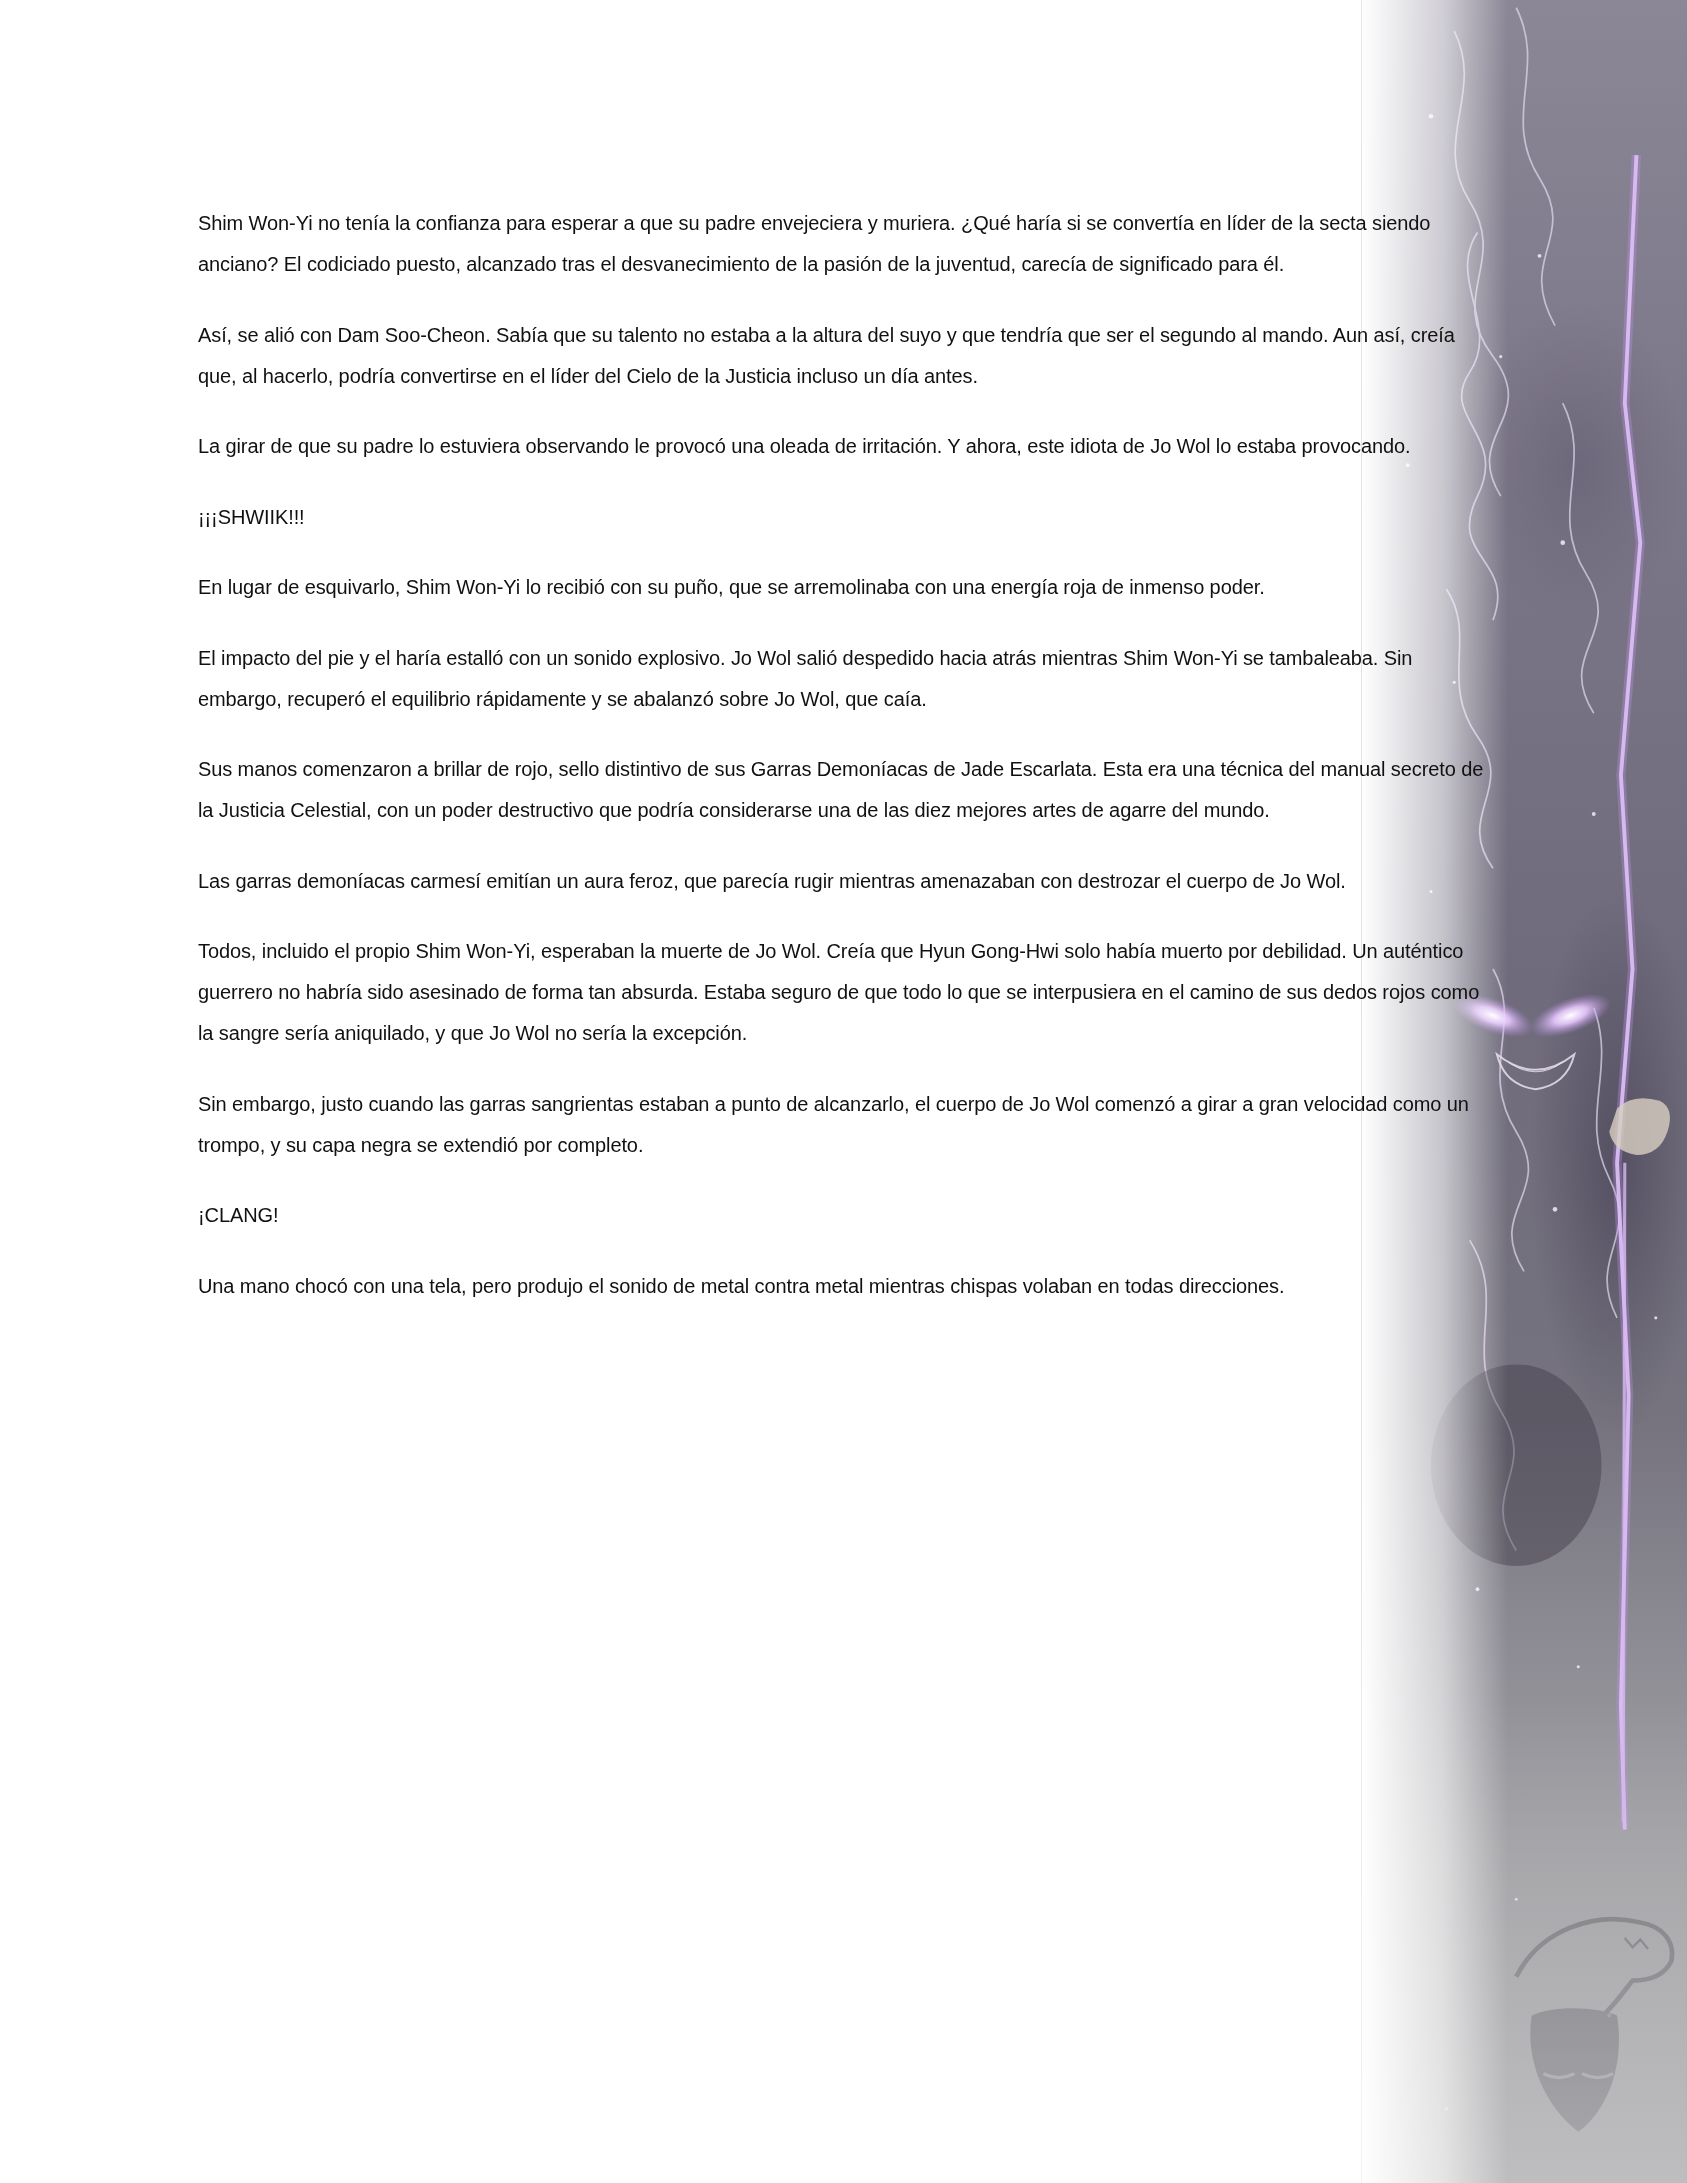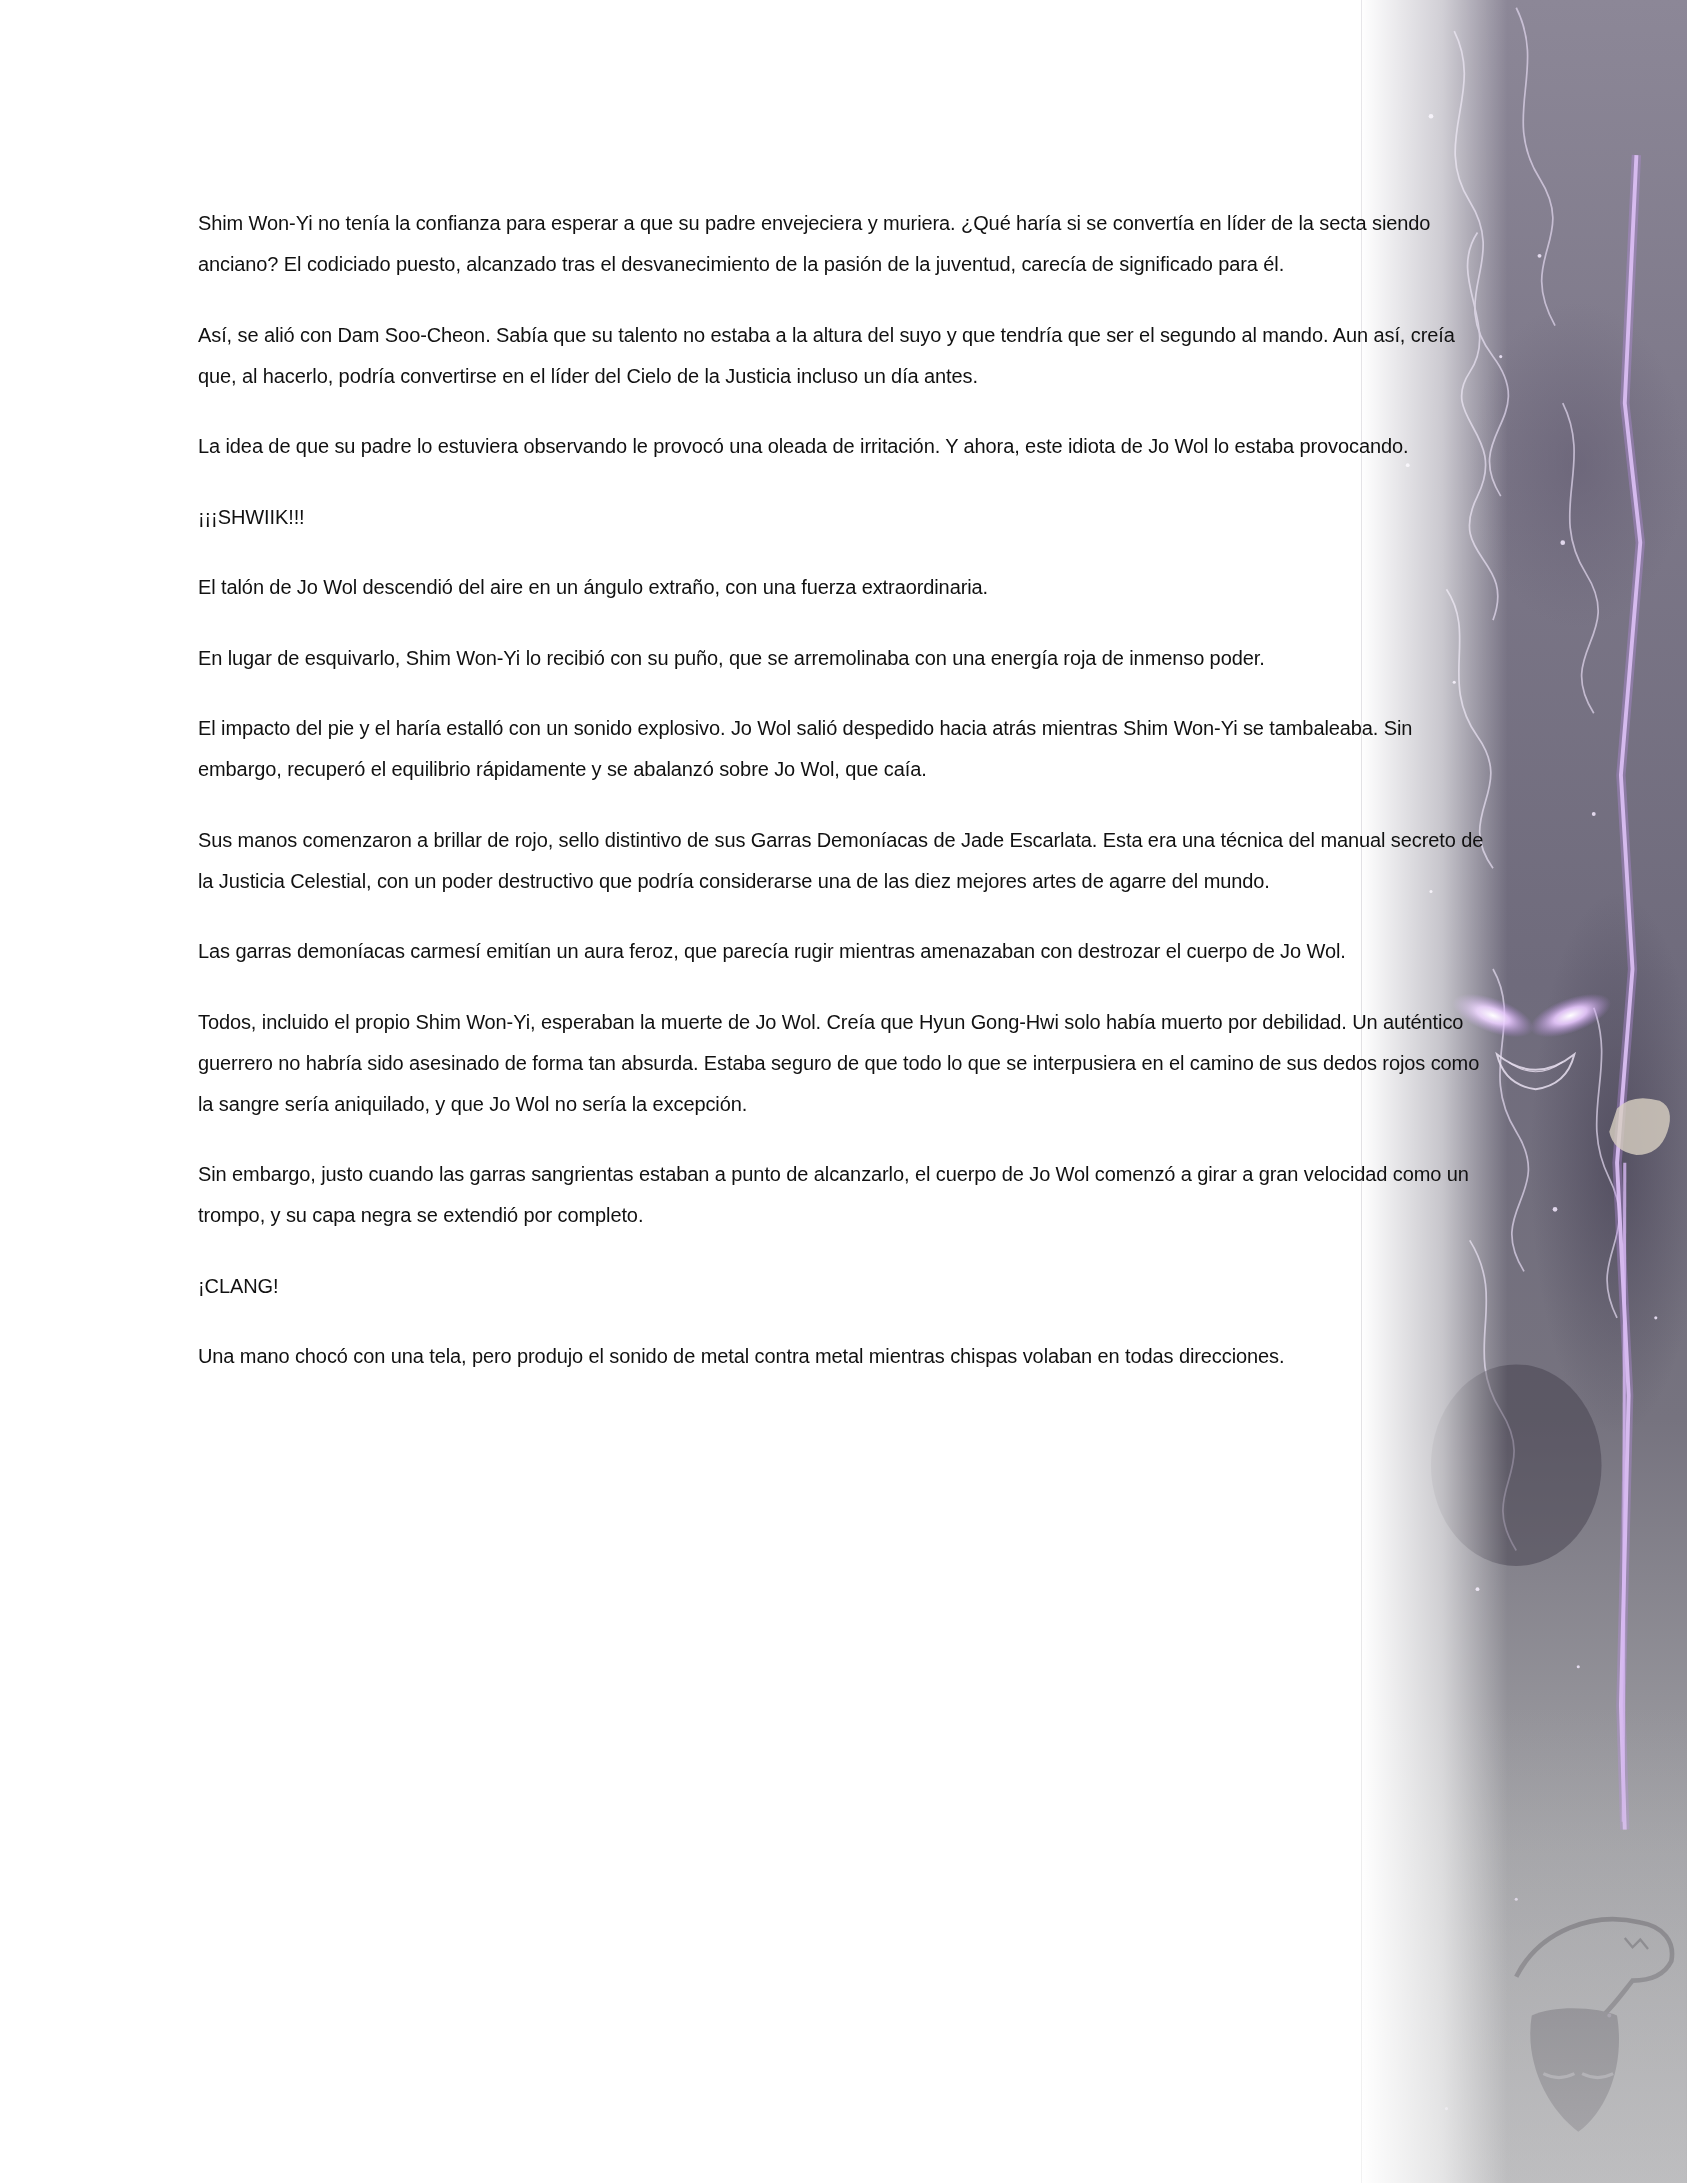--- a/index.html
+++ b/index.html
@@ -133,23 +133,22 @@
 
       <rect x="0" y="2200" width="420" height="616" fill="url(#bottomFade)"></rect>
 
       <rect x="0" y="0" width="420" height="2816" fill="url(#fadeLeft)"></rect>
     </svg>
   </div>
 
   <div class="text-column">
     <p>Shim Won-Yi no tenía la confianza para esperar a que su padre envejeciera y muriera. ¿Qué haría si se convertía en líder de la secta siendo anciano? El codiciado puesto, alcanzado tras el desvanecimiento de la pasión de la juventud, carecía de significado para él.</p>
     <p>Así, se alió con Dam Soo-Cheon. Sabía que su talento no estaba a la altura del suyo y que tendría que ser el segundo al mando. Aun así, creía que, al hacerlo, podría convertirse en el líder del Cielo de la Justicia incluso un día antes.</p>
-    <p>La idea de que su padre lo estuviera observando le provocó una oleada de irritación. Y ahora, este idiota de Jo Wol lo estaba provocando.</p>
+    <p>La girar de que su padre lo estuviera observando le provocó una oleada de irritación. Y ahora, este idiota de Jo Wol lo estaba provocando.</p>
     <p>¡¡¡SHWIIK!!!</p>
-    <p>El talón de Jo Wol descendió del aire en un ángulo extraño, con una fuerza extraordinaria.</p>
     <p>En lugar de esquivarlo, Shim Won-Yi lo recibió con su puño, que se arremolinaba con una energía roja de inmenso poder.</p>
     <p>El impacto del pie y el haría estalló con un sonido explosivo. Jo Wol salió despedido hacia atrás mientras Shim Won-Yi se tambaleaba. Sin embargo, recuperó el equilibrio rápidamente y se abalanzó sobre Jo Wol, que caía.</p>
     <p>Sus manos comenzaron a brillar de rojo, sello distintivo de sus Garras Demoníacas de Jade Escarlata. Esta era una técnica del manual secreto de la Justicia Celestial, con un poder destructivo que podría considerarse una de las diez mejores artes de agarre del mundo.</p>
     <p>Las garras demoníacas carmesí emitían un aura feroz, que parecía rugir mientras amenazaban con destrozar el cuerpo de Jo Wol.</p>
     <p>Todos, incluido el propio Shim Won-Yi, esperaban la muerte de Jo Wol. Creía que Hyun Gong-Hwi solo había muerto por debilidad. Un auténtico guerrero no habría sido asesinado de forma tan absurda. Estaba seguro de que todo lo que se interpusiera en el camino de sus dedos rojos como la sangre sería aniquilado, y que Jo Wol no sería la excepción.</p>
     <p>Sin embargo, justo cuando las garras sangrientas estaban a punto de alcanzarlo, el cuerpo de Jo Wol comenzó a girar a gran velocidad como un trompo, y su capa negra se extendió por completo.</p>
     <p>¡CLANG!</p>
     <p>Una mano chocó con una tela, pero produjo el sonido de metal contra metal mientras chispas volaban en todas direcciones.</p>
   </div>
 

